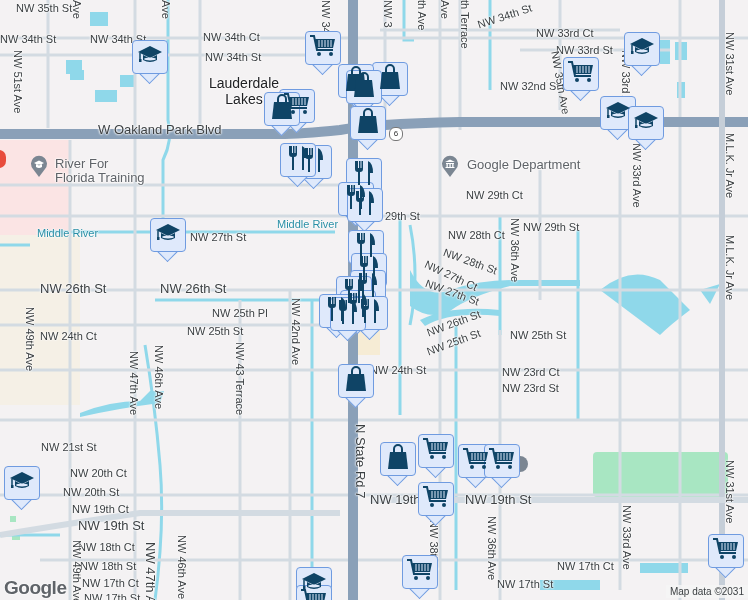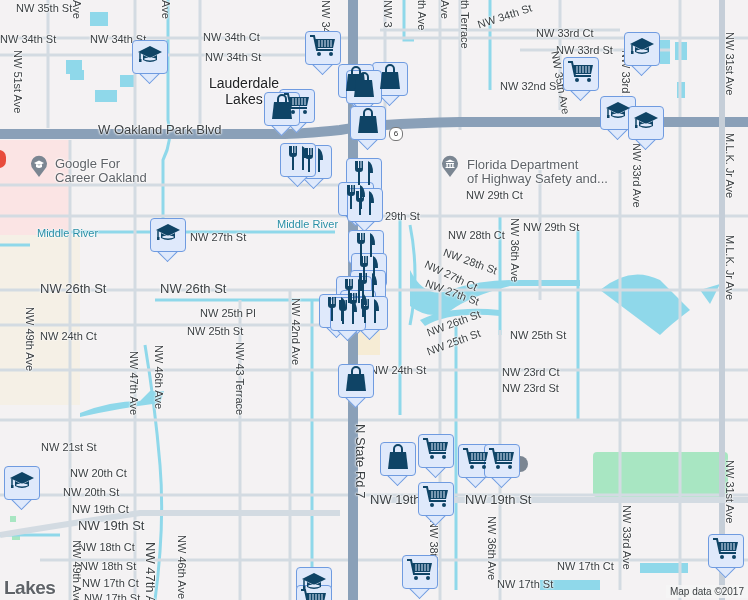--- a/index.html
+++ b/index.html
@@ -122,21 +122,21 @@
   <span class="lbl" style="left:385px;top:210px">29th St</span>
   <span class="lbl" style="left:523px;top:221px">NW 29th St</span>
   <span class="lbl" style="left:448px;top:229px">NW 28th Ct</span>
   <span class="lbl" style="left:446px;top:246px;transform:rotate(20deg);transform-origin:left top">NW 28th St</span>
   <span class="lbl" style="left:428px;top:258px;transform:rotate(25deg);transform-origin:left top">NW 27th Ct</span>
   <span class="lbl" style="left:428px;top:277px;transform:rotate(20deg);transform-origin:left top">NW 27th St</span>
   <span class="lbl" style="left:190px;top:231px">NW 27th St</span>
   <span class="lbl big" style="left:40px;top:283px">NW 26th St</span>
   <span class="lbl big" style="left:160px;top:283px">NW 26th St</span>
   <span class="lbl" style="left:425px;top:327px;transform:rotate(-20deg);transform-origin:left top">NW 26th St</span>
-  <span class="lbl" style="left:200px;top:307px">NW 25th Pl</span>
+  <span class="lbl" style="left:212px;top:307px">NW 25th Pl</span>
   <span class="lbl" style="left:187px;top:325px">NW 25th St</span>
   <span class="lbl" style="left:425px;top:346px;transform:rotate(-20deg);transform-origin:left top">NW 25th St</span>
   <span class="lbl" style="left:510px;top:329px">NW 25th St</span>
   <span class="lbl" style="left:40px;top:330px">NW 24th Ct</span>
   <span class="lbl" style="left:370px;top:364px">NW 24th St</span>
   <span class="lbl" style="left:502px;top:366px">NW 23rd Ct</span>
   <span class="lbl" style="left:502px;top:382px">NW 23rd St</span>
   <span class="lbl" style="left:41px;top:441px">NW 21st St</span>
   <span class="lbl" style="left:70px;top:467px">NW 20th Ct</span>
   <span class="lbl" style="left:63px;top:486px">NW 20th St</span>
@@ -186,33 +186,32 @@
   <span class="lbl water" style="left:277px;top:218px">Middle River</span>
 
   <div class="lbl city" style="left:188px;top:75px;width:80px;white-space:normal">Lauderdale Lakes</div>
 
   <div class="poi-pin" style="left:30px;top:155px">
     <svg width="18" height="22" viewBox="0 0 18 22">
         <path d="M9 22 L3 14 A8 8 0 1 1 15 14 Z" fill="#7b8692"></path>
         <path d="M4 8 L9 5.5 L14 8 L9 10.5 Z M6 9.5 v2.5 q3 2 6 0 v-2.5" fill="#fff"></path>
       </svg>
   </div>
-  <span class="lbl poi" style="left:55px;top:156px">Google For</span>
-  <span class="lbl poi" style="left:55px;top:170px">Career Oakland</span>
+  <span class="lbl poi" style="left:55px;top:156px">River For</span>
+  <span class="lbl poi" style="left:55px;top:170px">Florida Training</span>
 
   <div style="position:absolute;left:-8px;top:150px;width:14px;height:18px;border-radius:7px 7px 7px 0;background:#e84b3c"></div>
 
   <div class="poi-pin" style="left:441px;top:155px">
     <svg width="18" height="22" viewBox="0 0 18 22">
         <path d="M9 22 L3 14 A8 8 0 1 1 15 14 Z" fill="#7b8692"></path>
         <path d="M4 7 L9 4.5 L14 7 Z M5 8 h8 v1 h-8z M5.5 9 h1.3 v3 h-1.3z M8.4 9 h1.3 v3 h-1.3z M11.2 9 h1.3 v3 h-1.3z M4.5 12 h9 v1 h-9z" fill="#fff"></path>
       </svg>
   </div>
-  <span class="lbl poi" style="left:467px;top:157px">Florida Department</span>
-  <span class="lbl poi" style="left:467px;top:171px">of Highway Safety and...</span>
+  <span class="lbl poi" style="left:467px;top:157px">Google Department</span>
 
   <div style="position:absolute;left:512px;top:456px;width:16px;height:16px;border-radius:8px;background:#7b8692"></div>
 
   <div id="markers">
       <div class="marker" style="left: 132px; top: 40px;">
         <div class="tip"></div>
         <div class="box">
           <span><svg width="28" height="22" viewBox="0 0 28 22">
               <path d="M2 8 L14 2 L26 8 L14 14 Z" fill="#0f4466"></path>
               <path d="M7 11 v5 q7 4 14 0 v-5 l-7 3.5z" fill="#0f4466"></path>
@@ -608,15 +607,15 @@
         <div class="tip"></div>
         <div class="box">
           <span><svg width="24" height="28" viewBox="0 0 24 28">
               <path d="M3 2 v8 q0 3 3 3 v13 h2 v-13 q3 0 3 -3 v-8 h-1.5 v7 h-1 v-7 h-1.5 v7 h-1 v-7z" fill="#0f4466"></path>
               <path d="M16 2 q5 2 5 12 h-3 v12 h-2z" fill="#0f4466"></path>
             </svg></span>
         </div>
       </div>
     </div>
 
-  <div class="google">Lakes</div>
-  <div class="attrib">Map data ©2017</div>
+  <div class="google">Google</div>
+  <div class="attrib">Map data ©2031</div>
 </div>
 
 </body></html>

